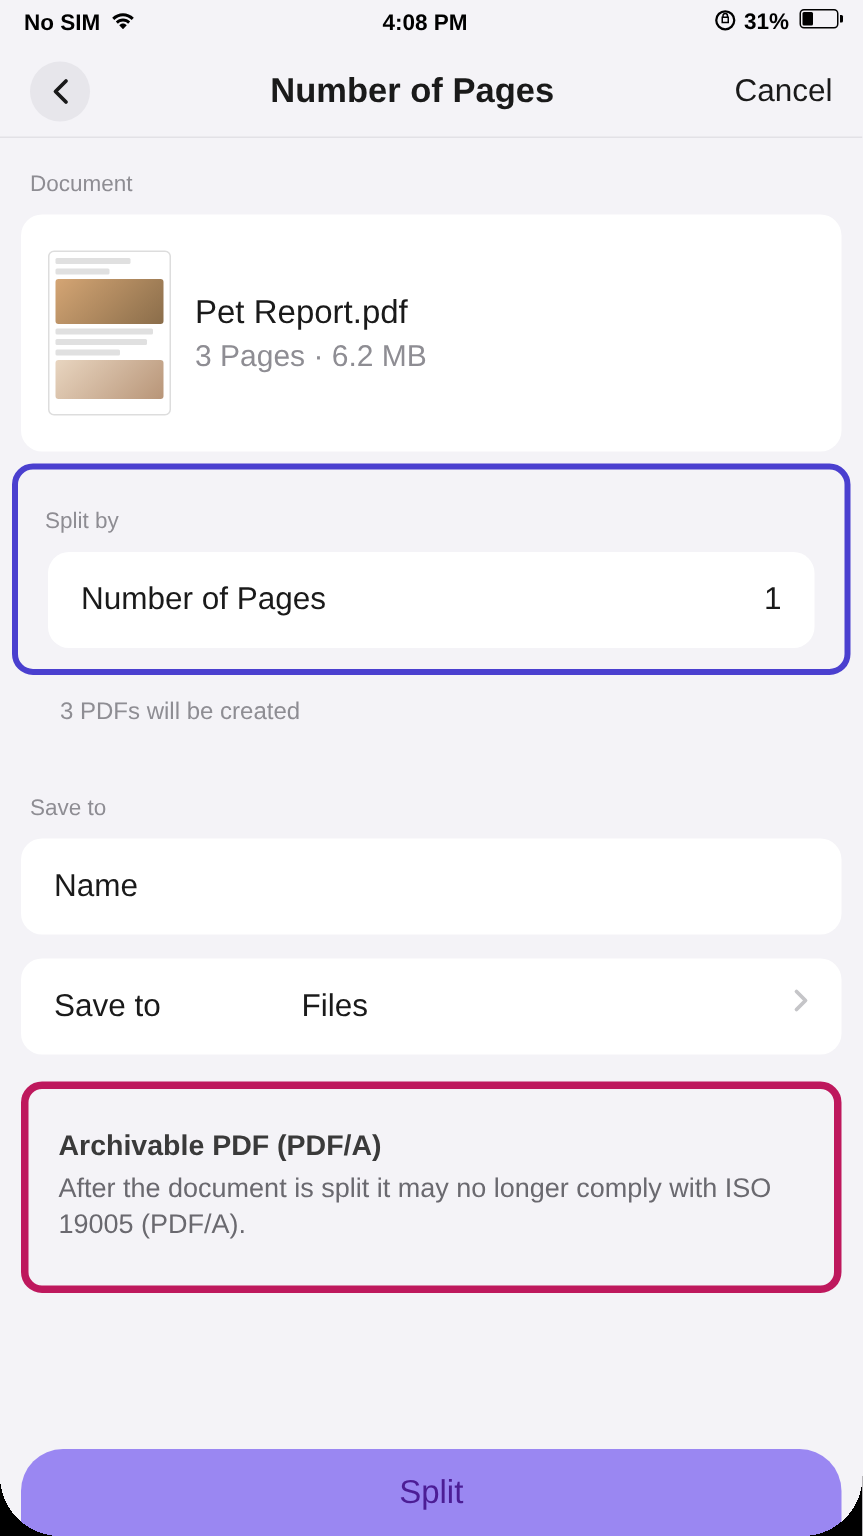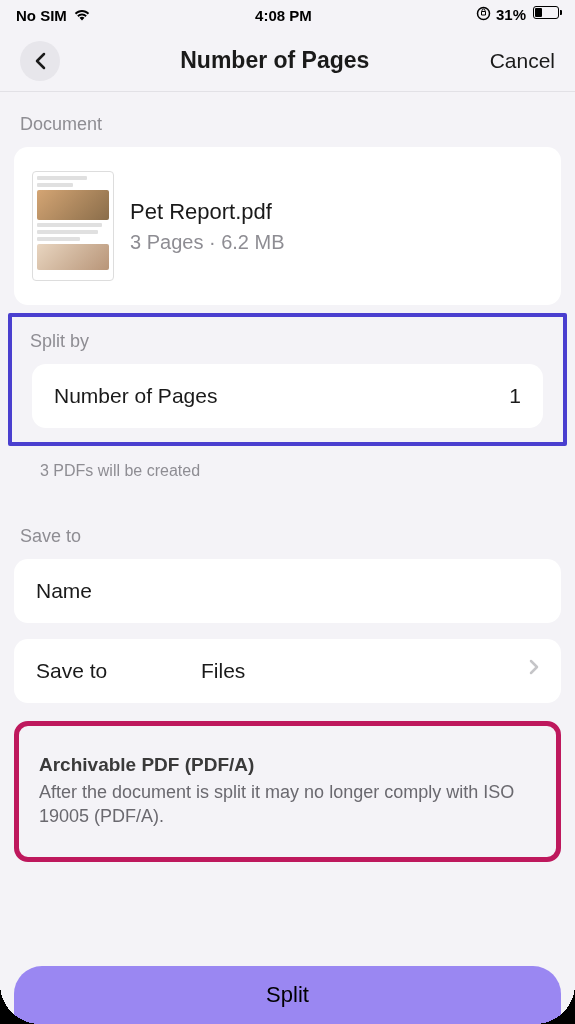--- a/index.html
+++ b/index.html
@@ -11,54 +11,54 @@
     .wifi-icon { display: inline-block; }
     .battery-icon { width: 26px; height: 13px; border: 1.5px solid #000; border-radius: 3px; position: relative; margin-left: 2px; }
     .battery-icon::after { content: ''; position: absolute; right: -4px; top: 3px; width: 2px; height: 5px; background: #000; border-radius: 0 1px 1px 0; }
     .battery-fill { position: absolute; left: 1px; top: 1px; bottom: 1px; width: 31%; background: #000; border-radius: 1px; }
     
     .nav-bar { height: 62px; display: flex; align-items: center; justify-content: space-between; padding: 0 20px; border-bottom: 1px solid #e2e1e6; }
     .back-btn { width: 40px; height: 40px; border-radius: 20px; background: #e7e6eb; display: flex; align-items: center; justify-content: center; }
     .nav-title { font-size: 23px; font-weight: 700; color: #1a1a1a; }
     .cancel-btn { font-size: 21px; color: #1a1a1a; }
     
-    .section-label { font-size: 18px; color: #8e8d93; padding: 22px 20px 12px; }
+    .section-label { font-size: 15px; color: #8e8d93; padding: 22px 20px 12px; }
     
     .card { background: #fff; border-radius: 14px; margin: 0 14px; }
     
     .doc-card { display: flex; align-items: center; padding: 24px 18px; gap: 16px; }
     .doc-thumb { width: 82px; height: 110px; background: #fff; border: 1px solid #ddd; border-radius: 4px; display: flex; flex-direction: column; padding: 4px; gap: 3px; }
     .thumb-line { height: 4px; background: #e0e0e0; border-radius: 1px; }
     .thumb-img { height: 30px; background: linear-gradient(135deg, #d4a574, #8a6d4a); border-radius: 2px; }
     .thumb-img2 { height: 26px; background: linear-gradient(135deg, #e8d5c0, #b89578); border-radius: 2px; }
     .doc-info { display: flex; flex-direction: column; gap: 6px; }
     .doc-name { font-size: 22px; font-weight: 400; color: #1a1a1a; }
     .doc-meta { font-size: 20px; color: #8e8d93; }
     
-    .highlight-box { border: 4px solid #4a3fcf; border-radius: 2px; margin: 8px 8px 0; padding: 0 6px 14px; }
+    .highlight-box { border: 4px solid #4a3fcf; border-radius: 14px; margin: 8px 8px 0; padding: 12px 6px 14px; }
     .highlight-box .section-label { padding: 14px 12px 12px; }
     
     .split-card { display: flex; align-items: center; justify-content: space-between; padding: 20px 22px; }
     .split-label { font-size: 21px; color: #1a1a1a; }
     .split-value { font-size: 21px; color: #1a1a1a; }
     
     .result-text { font-size: 16px; color: #8e8d93; padding: 16px 40px; }
     
     .row-card { display: flex; align-items: flex-start; padding: 20px 22px; }
     .row-label { font-size: 21px; color: #1a1a1a; width: 165px; }
     .row-value { font-size: 21px; color: #1a1a1a; flex: 1; }
     .chevron-right { color: #c5c5c8; }
     
     .card-gap { height: 16px; }
     
     .info-card { border: 5px solid #be185d; border-radius: 14px; margin: 18px 14px 0; padding: 28px 20px; }
     .info-title { font-size: 19px; font-weight: 600; color: #3a3a3a; margin-bottom: 4px; }
     .info-body { font-size: 18px; color: #6a696f; line-height: 1.35; }
     
-    .split-btn { position: absolute; bottom: 0; left: 14px; right: 14px; height: 58px; background: #9a87f2; border-radius: 28px 28px 0 0; display: flex; align-items: center; justify-content: center; font-size: 22px; font-weight: 500; color: #000000; }
+    .split-btn { position: absolute; bottom: 0; left: 14px; right: 14px; height: 58px; background: #9a87f2; border-radius: 28px 28px 0 0; display: flex; align-items: center; justify-content: center; font-size: 22px; font-weight: 500; color: #4c1d95; }
     
     .corner-bl, .corner-br { position: absolute; bottom: 0; width: 40px; height: 40px; background: #000; }
     .corner-bl { left: 0; border-radius: 0 40px 0 0; clip-path: polygon(0 0, 0 100%, 100% 100%); background: radial-gradient(circle at 40px 0, transparent 40px, #000 40px); }
     .corner-br { right: 0; background: radial-gradient(circle at 0 0, transparent 40px, #000 40px); }
   </style>
 </head>
 <body>
 
 <div class="status-bar">
   <div class="status-left">

